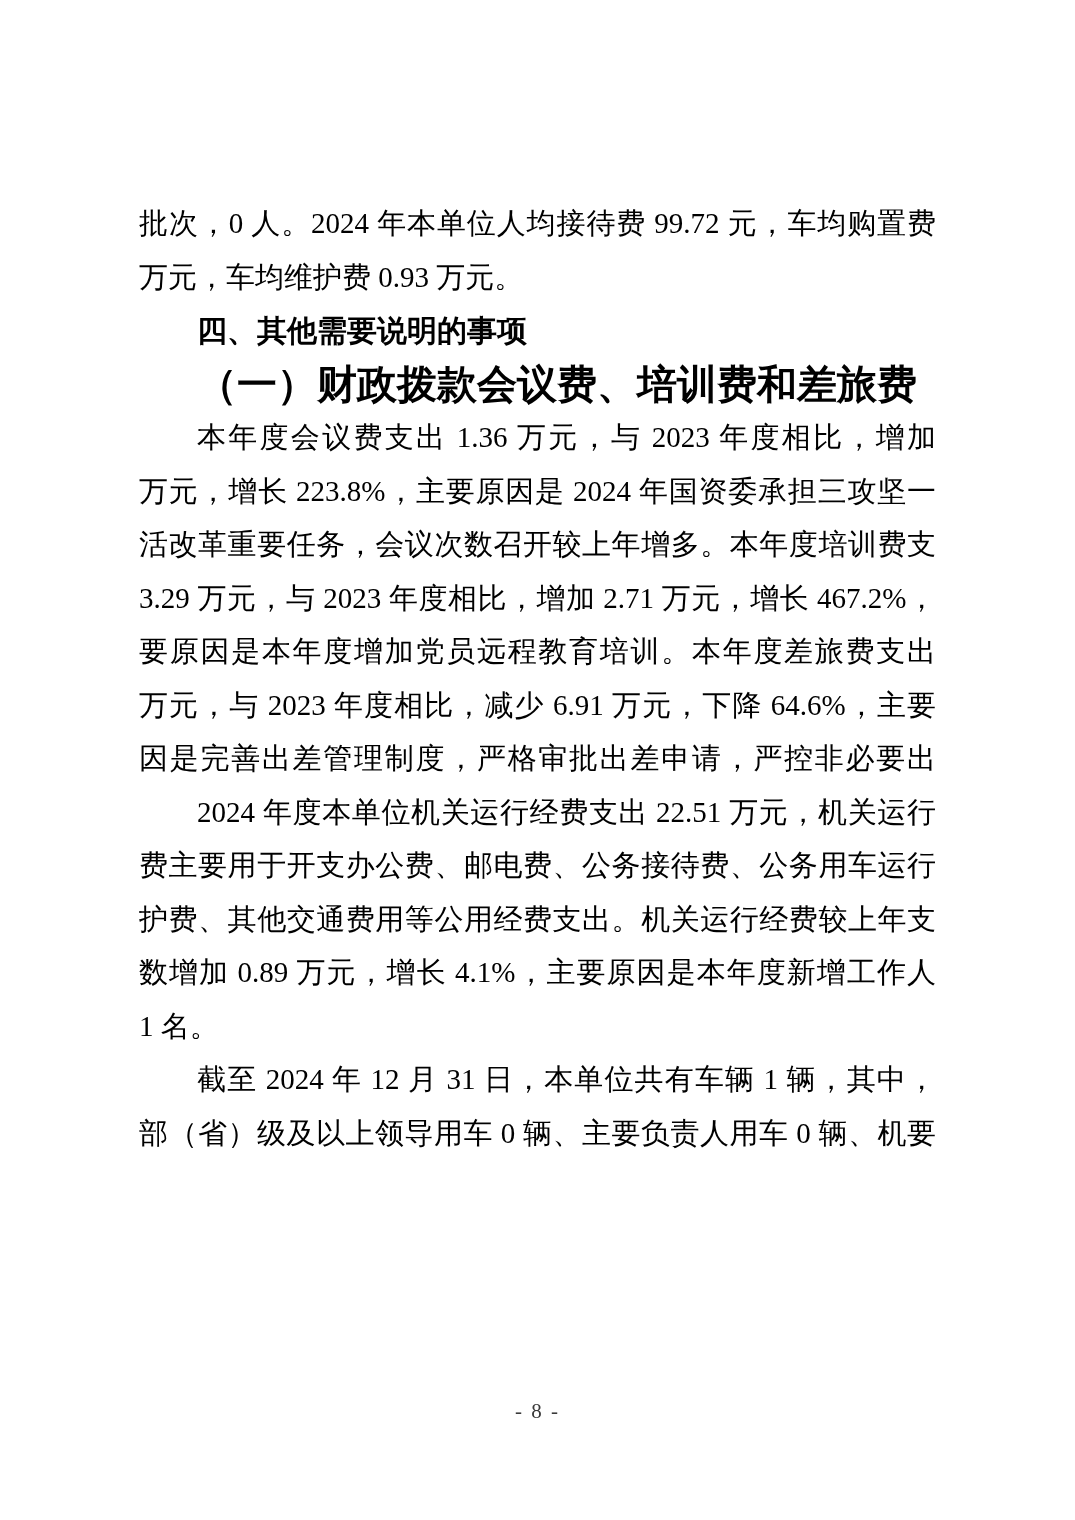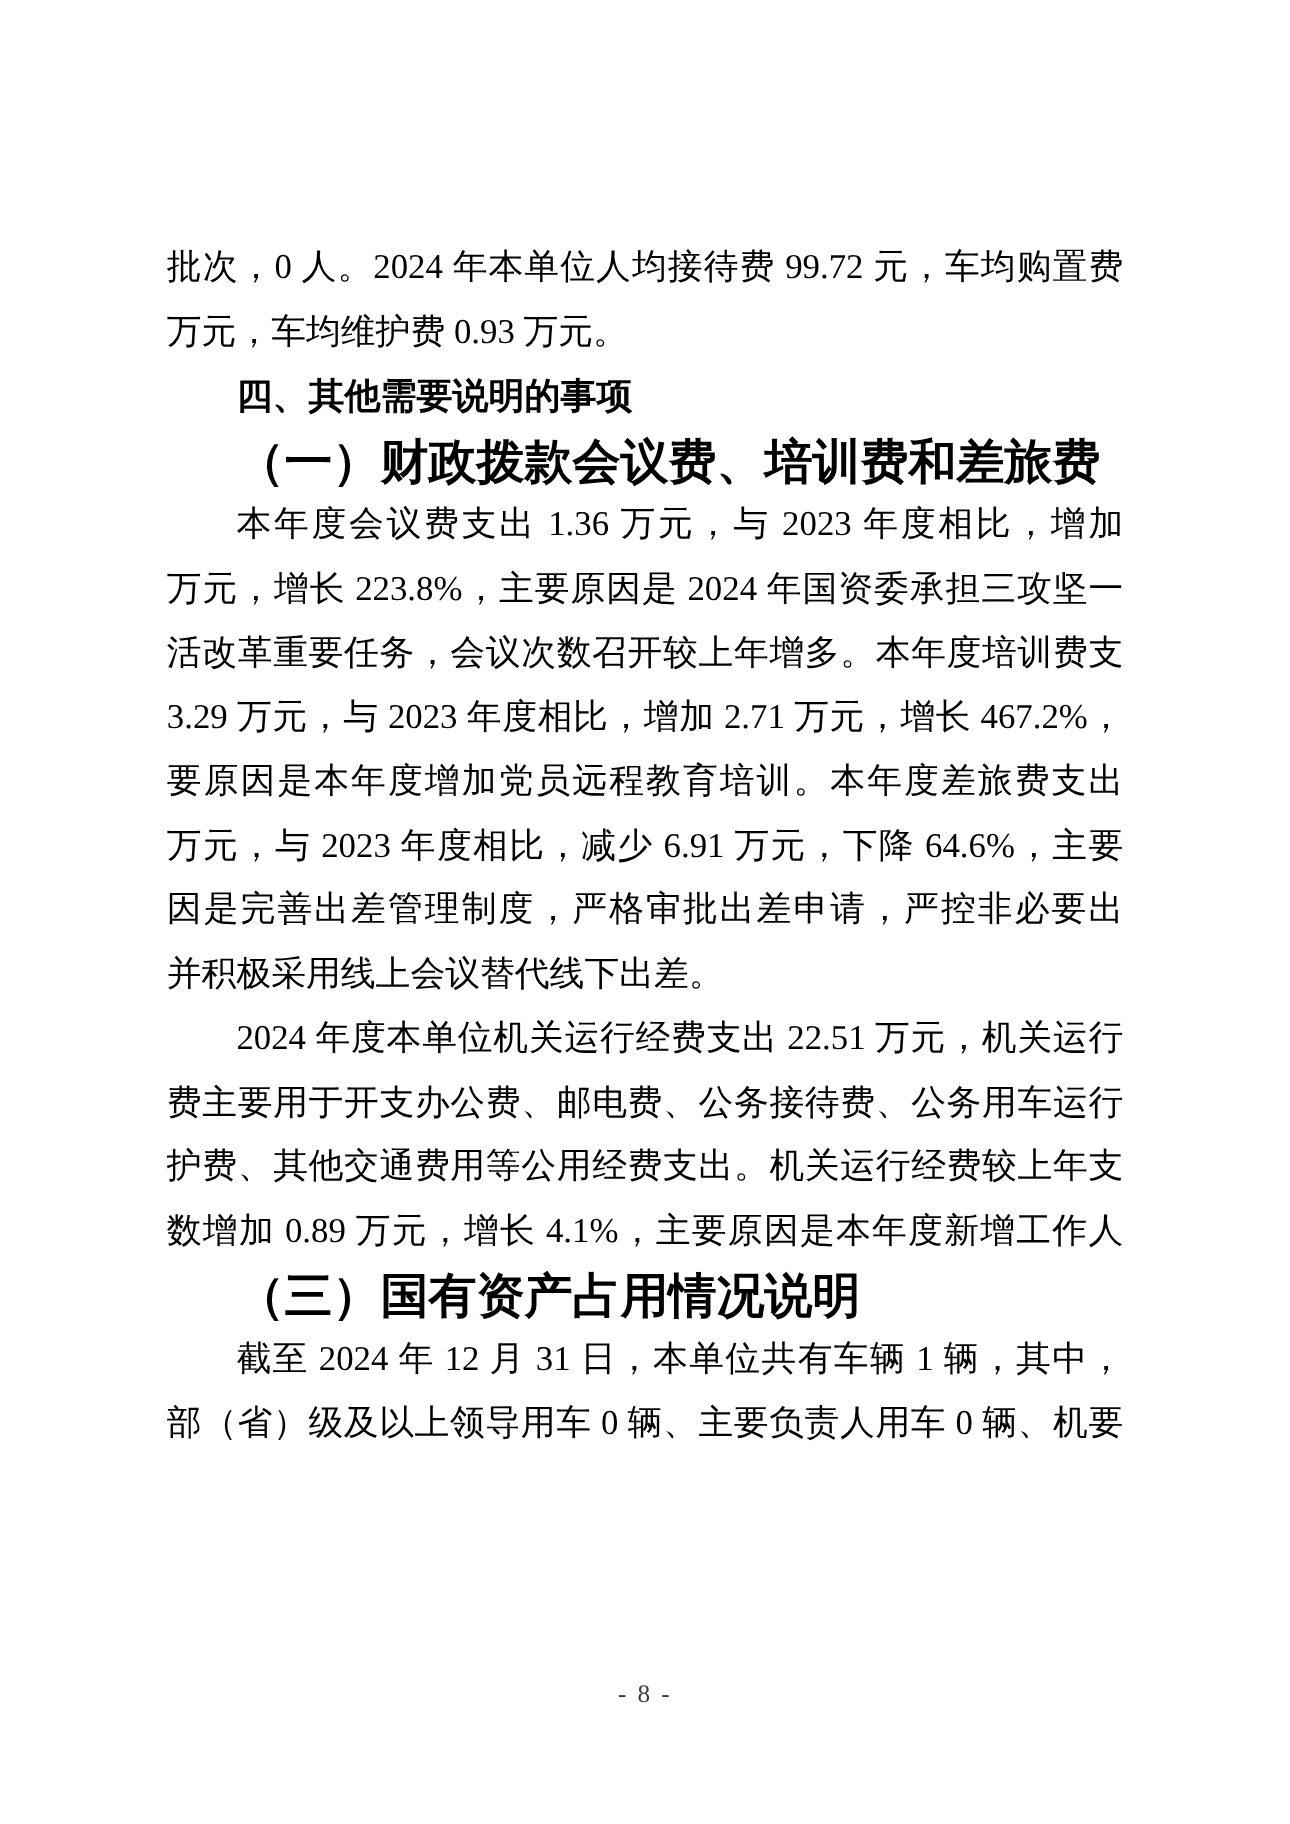--- a/index.html
+++ b/index.html
@@ -75,24 +75,23 @@
     <div class="line">万元，车均维护费 0.93 万元。</div>
     <div class="line h1 ind">四、其他需要说明的事项</div>
     <div class="line h2 ind">（一）财政拨款会议费、培训费和差旅费情况说明</div>
     <div class="line j ind">本年度会议费支出 1.36 万元，与 2023 年度相比，增加 0.94</div>
     <div class="line j">万元，增长 223.8%，主要原因是 2024 年国资委承担三攻坚一盘</div>
     <div class="line j">活改革重要任务，会议次数召开较上年增多。本年度培训费支出</div>
     <div class="line j">3.29 万元，与 2023 年度相比，增加 2.71 万元，增长 467.2%，主</div>
     <div class="line j">要原因是本年度增加党员远程教育培训。本年度差旅费支出 3.79</div>
     <div class="line j">万元，与 2023 年度相比，减少 6.91 万元，下降 64.6%，主要原</div>
     <div class="line j">因是完善出差管理制度，严格审批出差申请，严控非必要出差，</div>
-    <div class="line">并积极采用线上会议替代线下出差。</div>
     <div class="line j ind">2024 年度本单位机关运行经费支出 22.51 万元，机关运行经</div>
     <div class="line j">费主要用于开支办公费、邮电费、公务接待费、公务用车运行维</div>
     <div class="line j">护费、其他交通费用等公用经费支出。机关运行经费较上年支出</div>
     <div class="line j">数增加 0.89 万元，增长 4.1%，主要原因是本年度新增工作人员</div>
-    <div class="line h2 ind">（三）国有资产占用情况说明</div>
+    <div class="line">1 名。</div>
     <div class="line j ind">截至 2024 年 12 月 31 日，本单位共有车辆 1 辆，其中，副</div>
     <div class="line j">部（省）级及以上领导用车 0 辆、主要负责人用车 0 辆、机要通</div>
   </div>
 
   <div class="footer">- 8 -</div>
 </div>
 
 </body></html>

